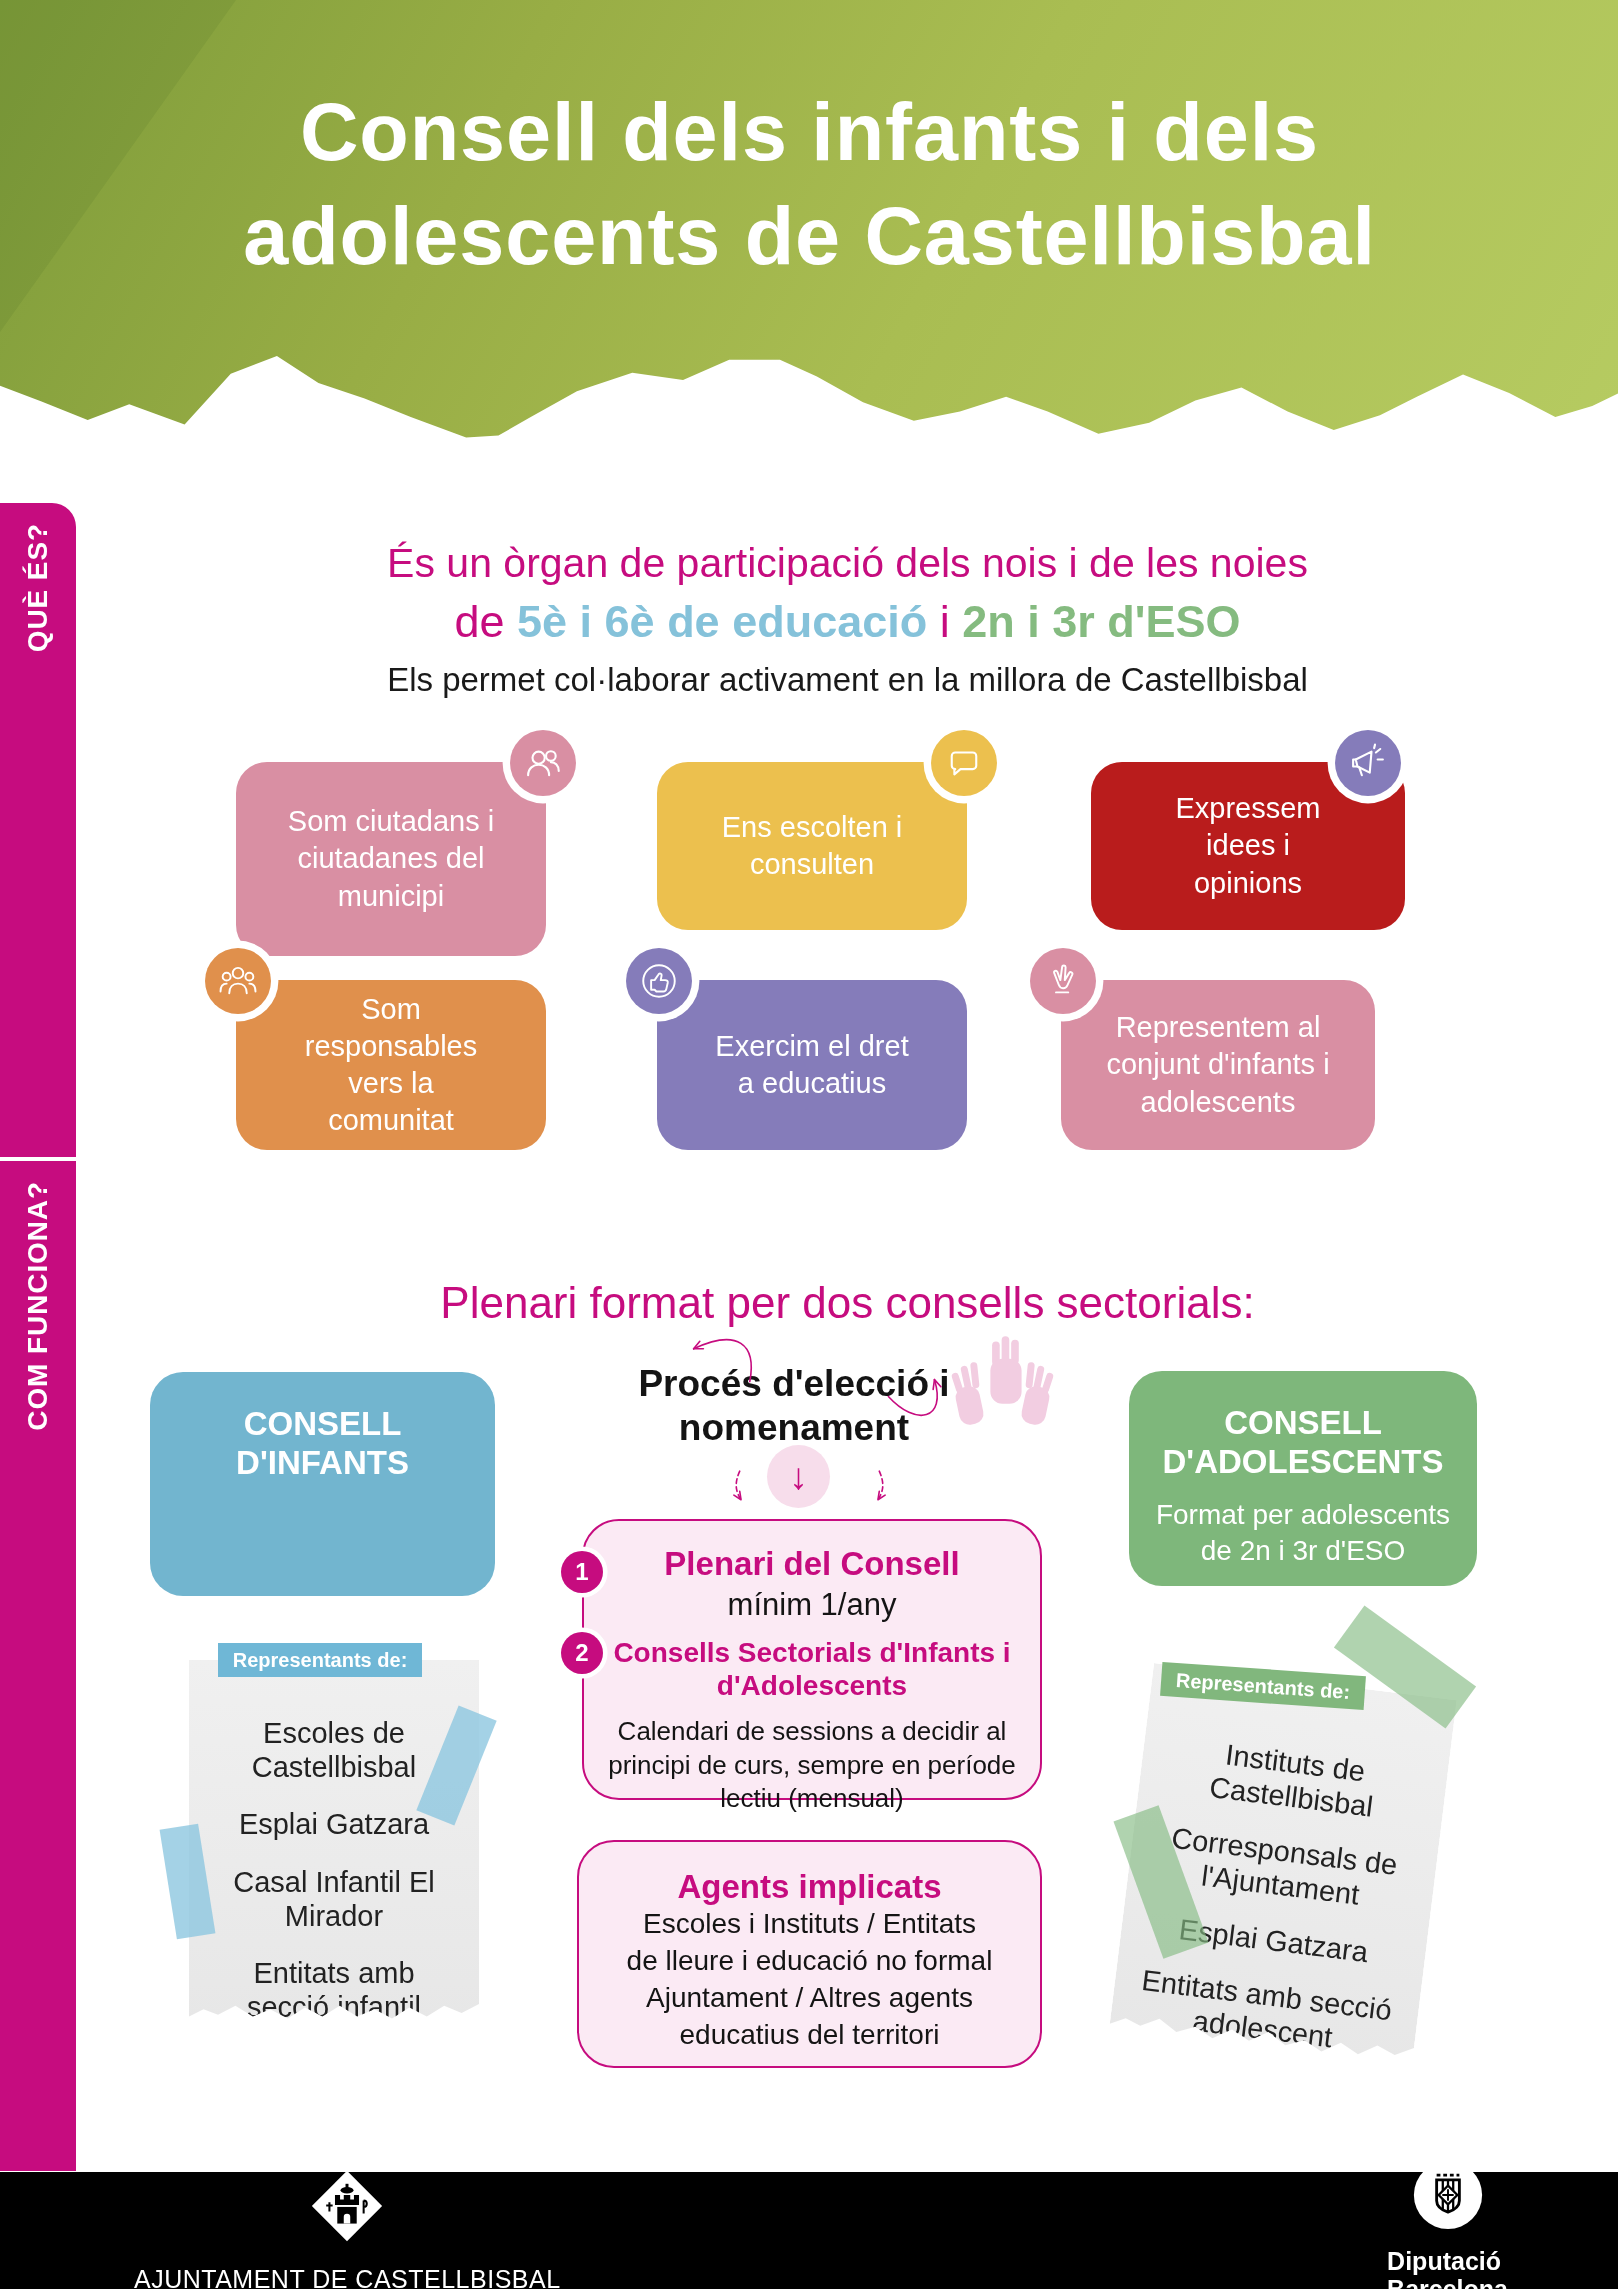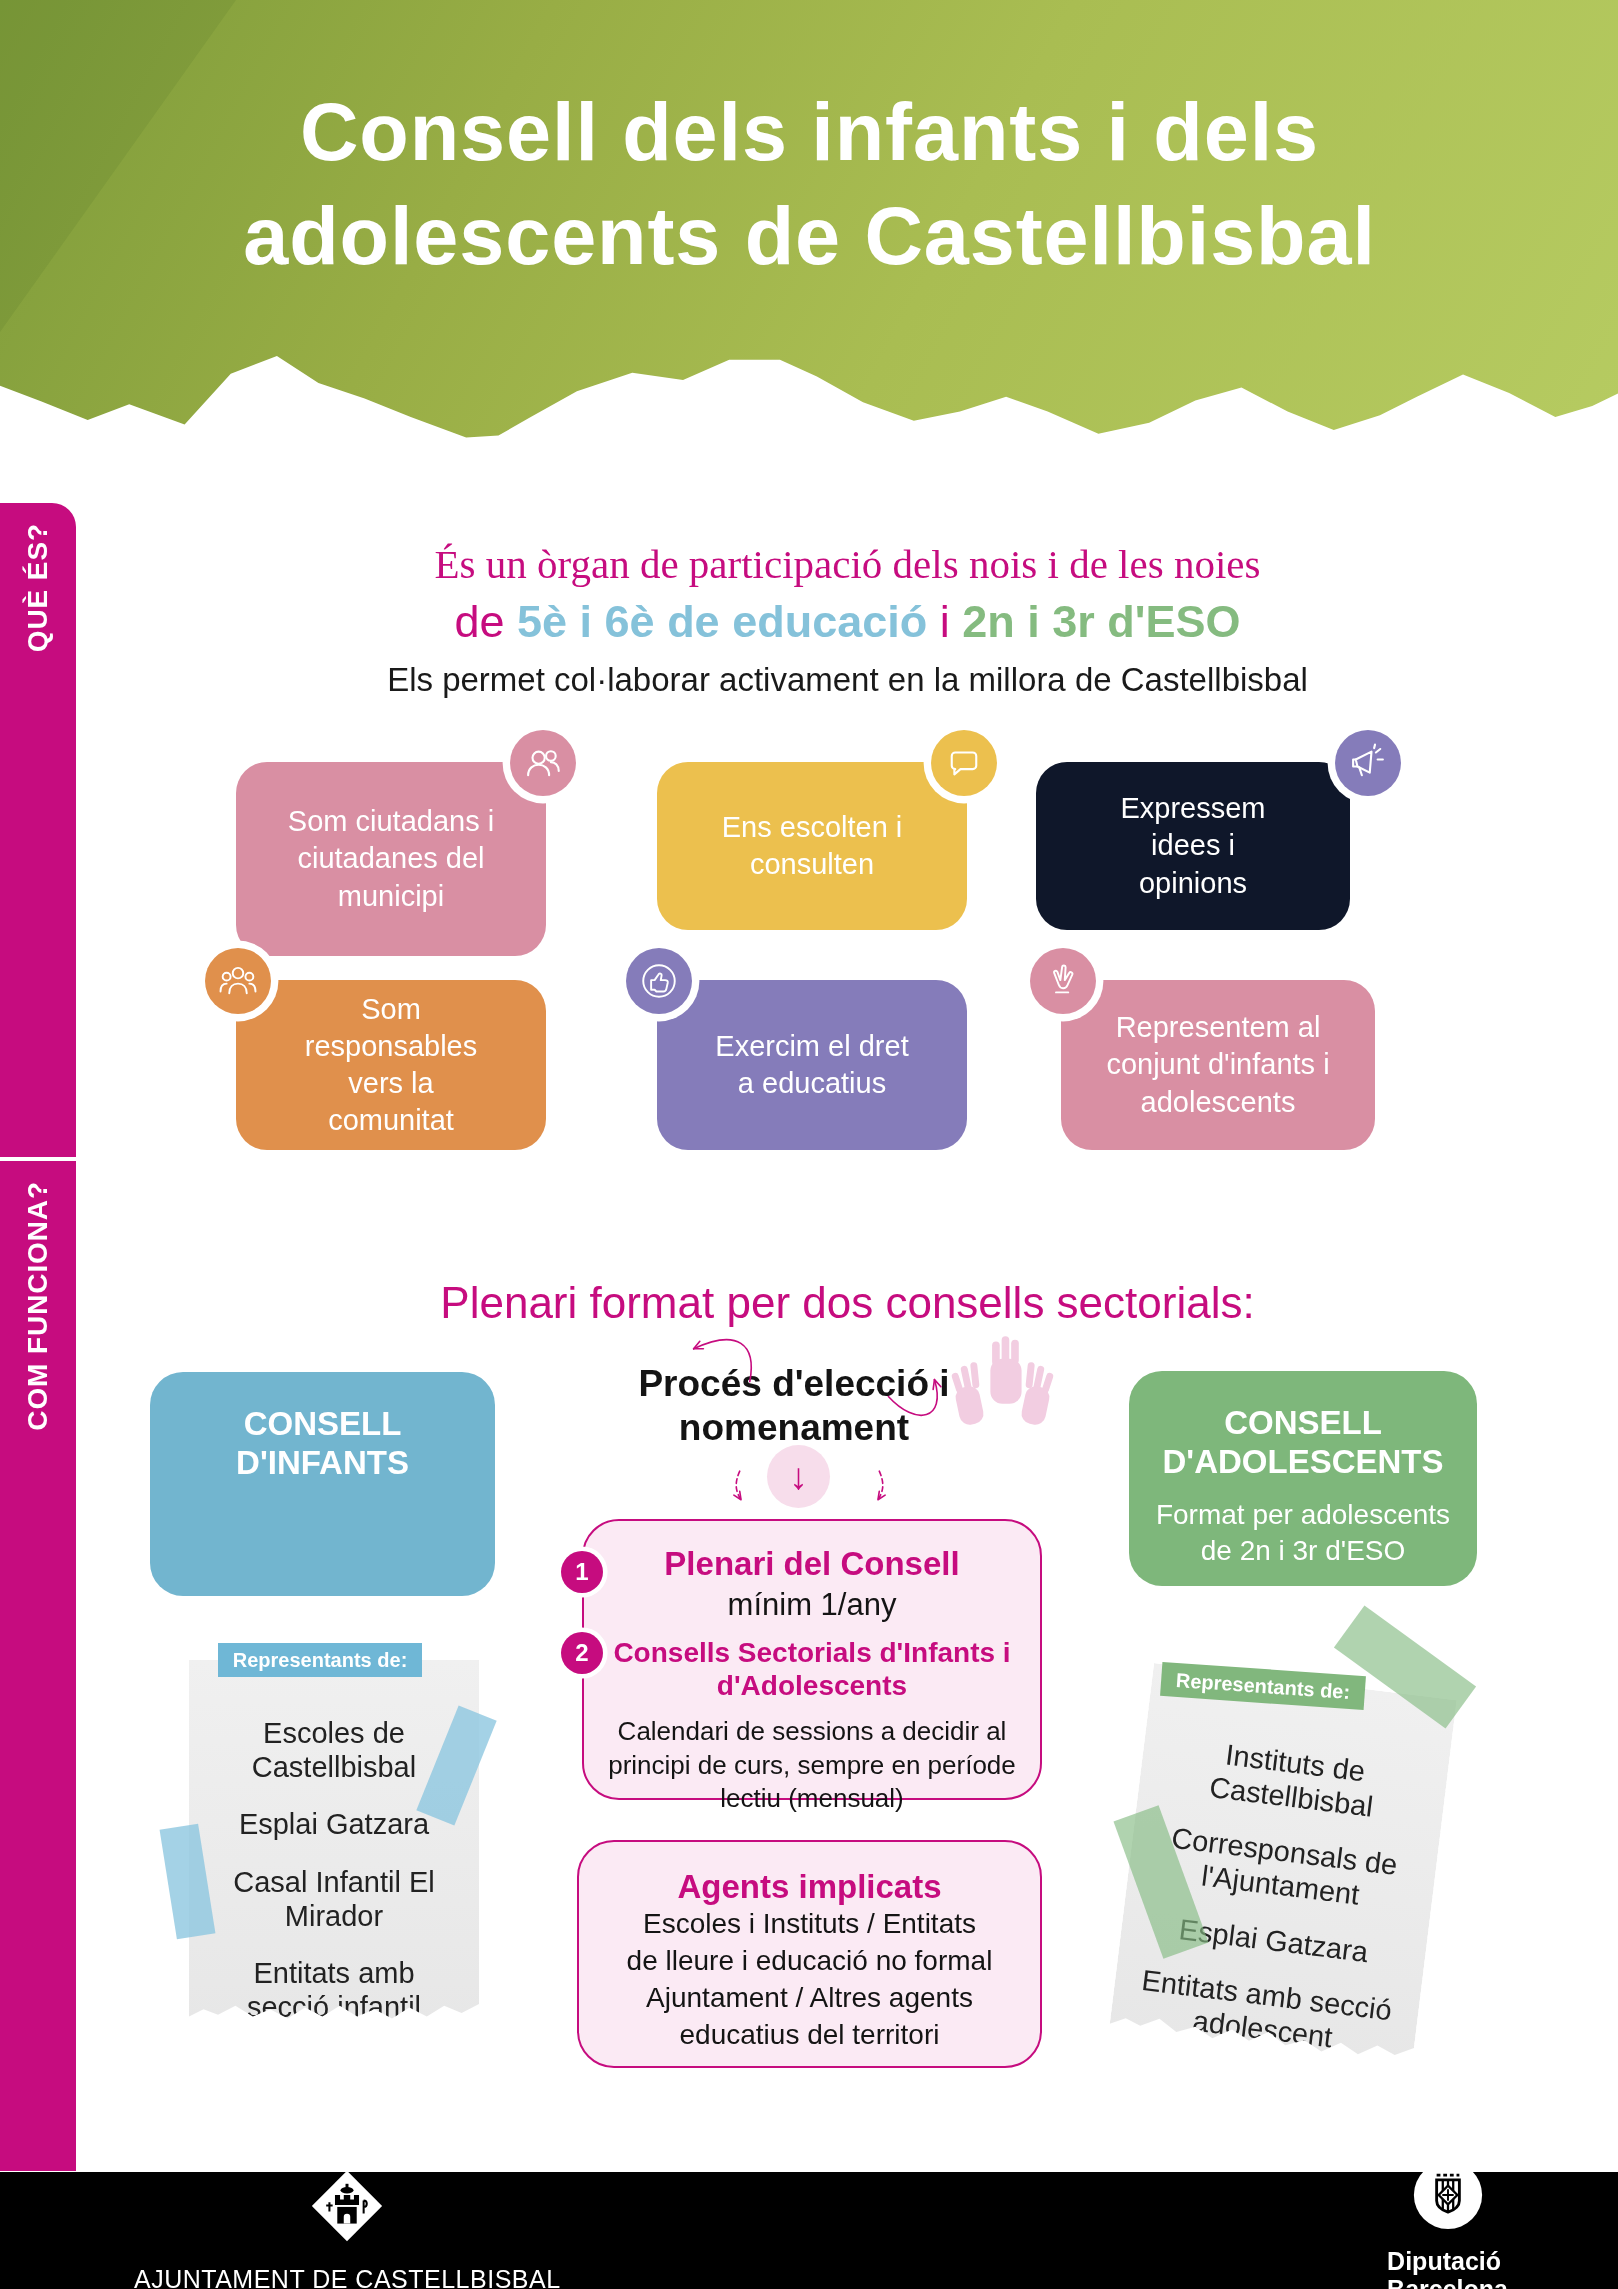--- a/index.html
+++ b/index.html
@@ -93,21 +93,21 @@
     </svg>
   </div>
 
   <div class="side-seg" style="top: 503px; height: 654px; border-radius: 0px 24px 0px 0px; background-color: rgb(198, 12, 127);">
     <div class="vlabel">QUÈ ÉS?</div>
   </div>
   <div class="side-seg" style="top: 1161px; height: 1010px; background-color: rgb(198, 12, 127);">
     <div class="vlabel">COM FUNCIONA?</div>
   </div>
 
-  <div class="intro1" style="color: rgb(198, 12, 127); font-family: Liberation Serif, serif;">És un òrgan de participació dels nois i de les noies</div>
+  <div class="intro1" style="color: rgb(198, 12, 127);">És un òrgan de participació dels nois i de les noies</div>
   <div class="intro2">
     <span style="color: rgb(198, 12, 127);">de</span>
     <b> </b><b style="color: rgb(133, 194, 218);">5è i 6è de educació</b>
     <span style="color: rgb(198, 12, 127);">i</span>
     <b style="color: rgb(133, 187, 128);">2n i 3r d'ESO</b>
   </div>
   <div class="intro3">Els permet col·laborar activament en la millora de Castellbisbal</div>
 
   <div class="fbox" style="left: 236px; top: 762px; width: 310px; height: 194px; background-color: rgb(217, 143, 163);">
     <div style="max-width:242px;">Som ciutadans i ciutadanes del municipi</div>
@@ -123,21 +123,21 @@
 
   <div class="fbox" style="left: 657px; top: 762px; width: 310px; height: 168px; background-color: rgb(236, 192, 78);">
     <div style="max-width:249px;">Ens escolten i consulten</div>
   </div>
   <div class="badge-circle" style="left: 931px; top: 730px; background-color: rgb(236, 192, 78);">
     <svg viewBox="0 0 48 48" fill="none" stroke="#fff" stroke-width="2.4" stroke-linejoin="round">
       <path d="M14 12h20a4 4 0 0 1 4 4v11a4 4 0 0 1-4 4H20l-7 6v-6h1a4 4 0 0 1-4-4V16a4 4 0 0 1 4-4z"></path>
     </svg>
   </div>
 
-  <div class="fbox" style="left: 1036px; top: 762px; width: 314px; height: 168px; background-color: #0f172a;">
+  <div class="fbox" style="left: 1091px; top: 762px; width: 314px; height: 168px; background-color: #b91c1c;">
     <div style="max-width:180px;">Expressem idees i opinions</div>
   </div>
   <div class="badge-circle" style="left: 1335px; top: 730px; background-color: rgb(133, 124, 186);">
     <svg viewBox="0 0 48 48" fill="none" stroke="#fff" stroke-width="2.4" stroke-linecap="round" stroke-linejoin="round">
       <path d="M10 20l18-9-2 24-14-7z"></path>
         <path d="M10 20H7v8h5"></path>
         <path d="M14 29l3 9"></path>
       <path d="M33 12l5-4M35 20h6M31 7l1-4"></path>
     </svg>
   </div>

